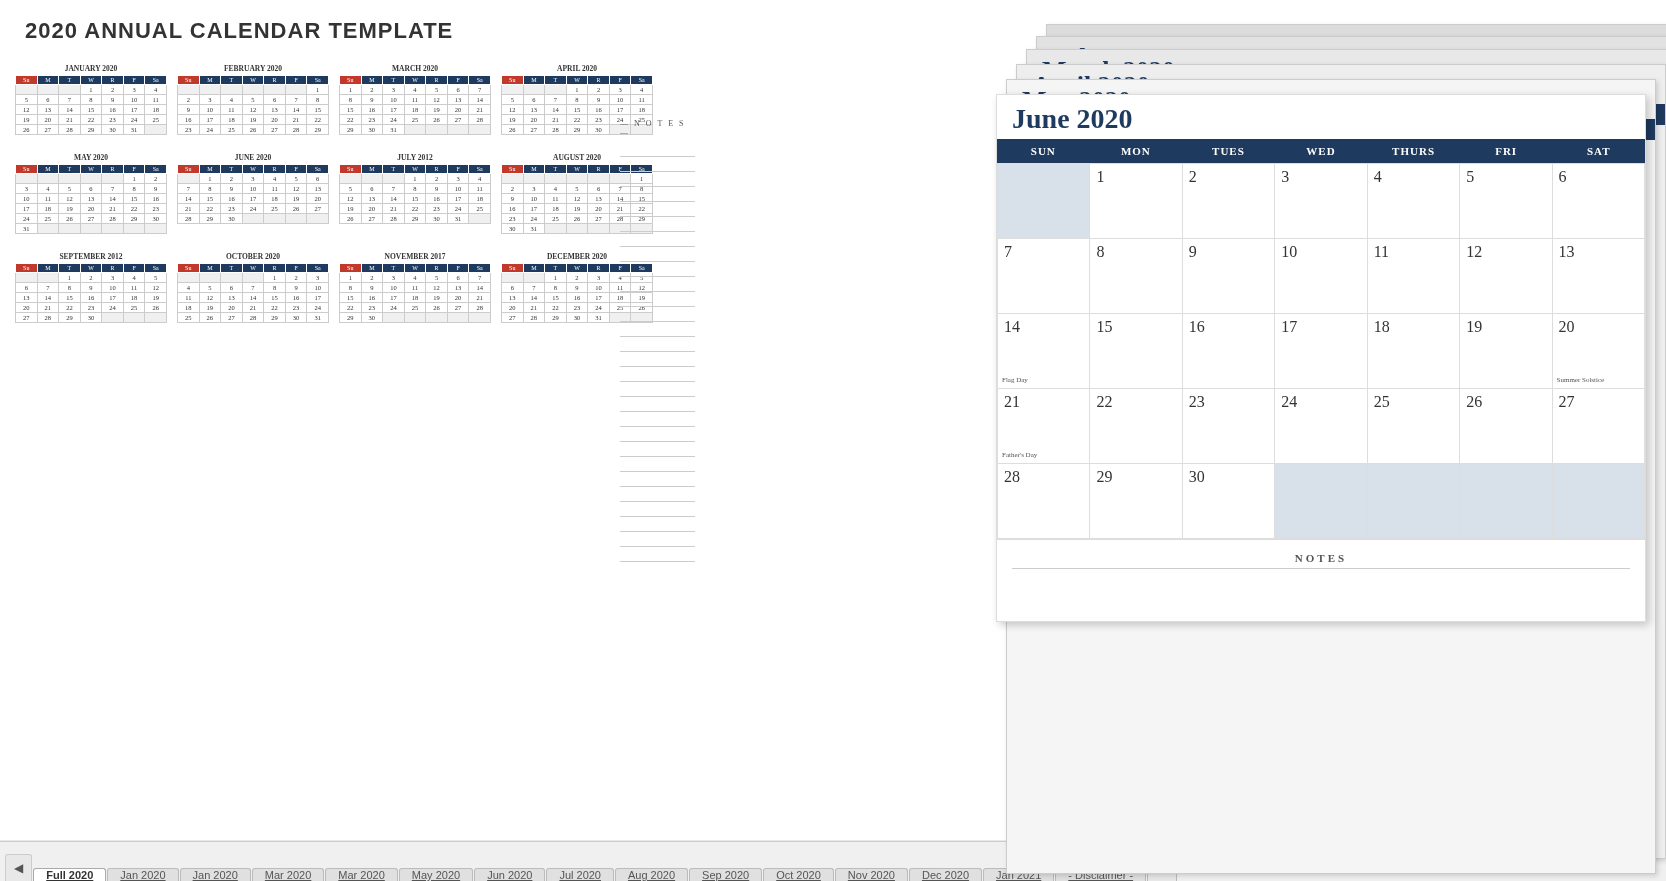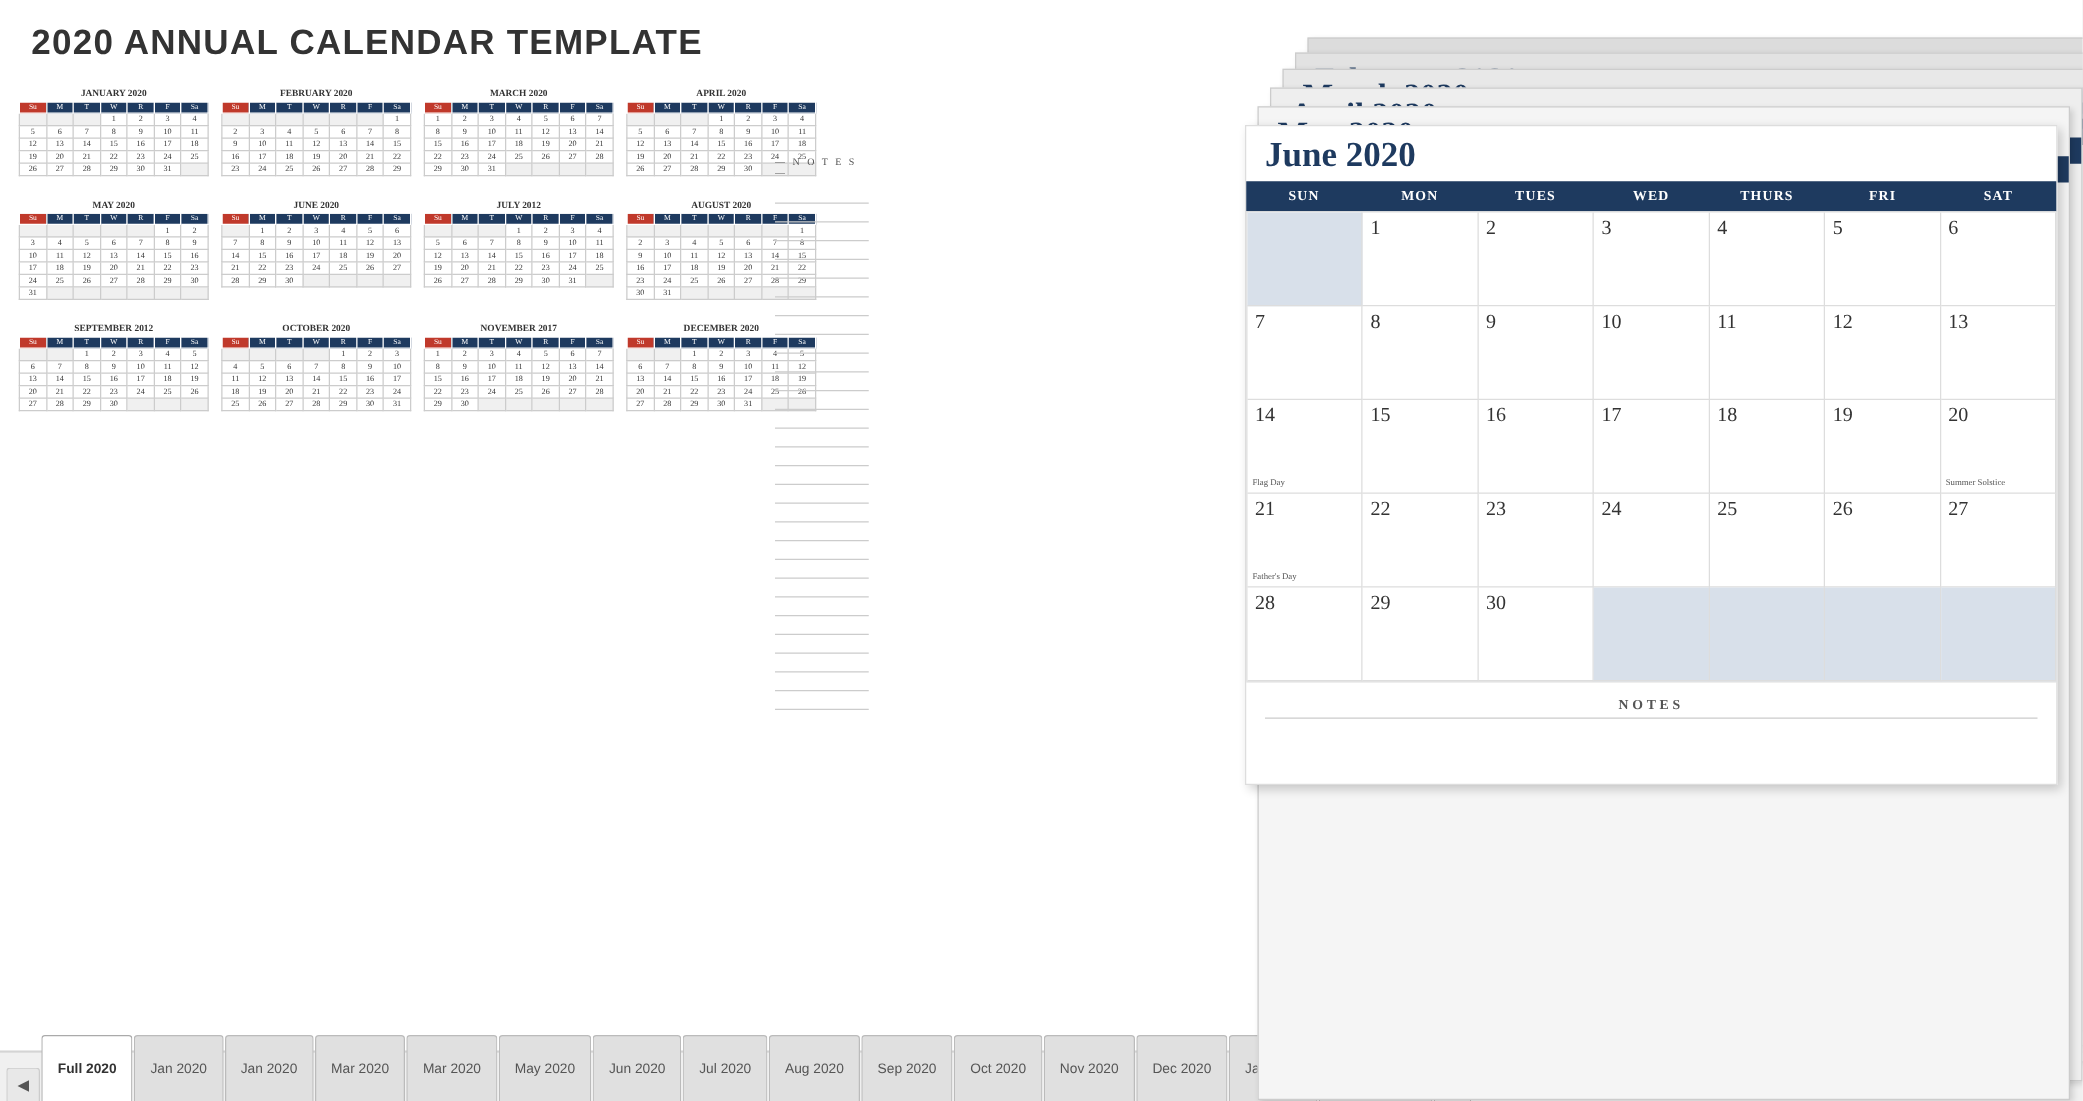--- a/index.html
+++ b/index.html
@@ -17,21 +17,21 @@
       background: #ffffff;
       width: 100%;
       height: 840px;
       position: relative;
       display: flex;
       flex-direction: column;
     }
 
     
     .page-title {
-      font-size: 28px;
+      font-size: 22px;
       font-weight: bold;
       color: #333;
       padding: 18px 25px 10px 25px;
       letter-spacing: 1px;
     }
 
     .mini-calendar {
       font-size: 7px;
       color: #333;
     }
@@ -263,29 +263,30 @@
       height: 40px;
       background: #f0f0f0;
       display: flex;
       align-items: flex-end;
       border-top: 1px solid #ccc;
       padding-left: 5px;
       gap: 1px;
     }
 
     .tab {
-      padding: 20px 12px;
+      padding: 0 12px;
       font-size: 11px;
       color: #555;
       background: #e0e0e0;
       border: 1px solid #bbb;
       border-bottom: none;
       cursor: pointer;
       border-radius: 3px 3px 0 0;
       white-space: nowrap;
+      text-decoration: underline;
     }
 
     .tab.active {
       background: white;
       color: #333;
       font-weight: bold;
       border-color: #aaa;
     }
 
     .tab-add {

